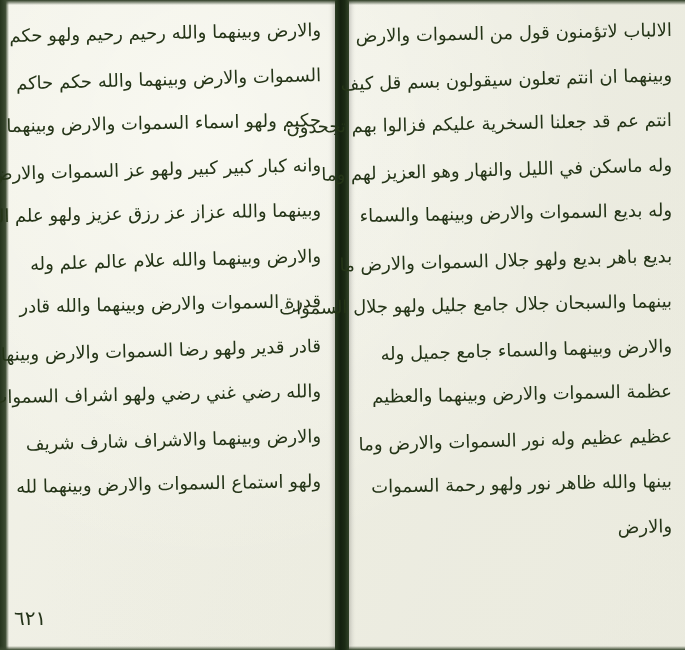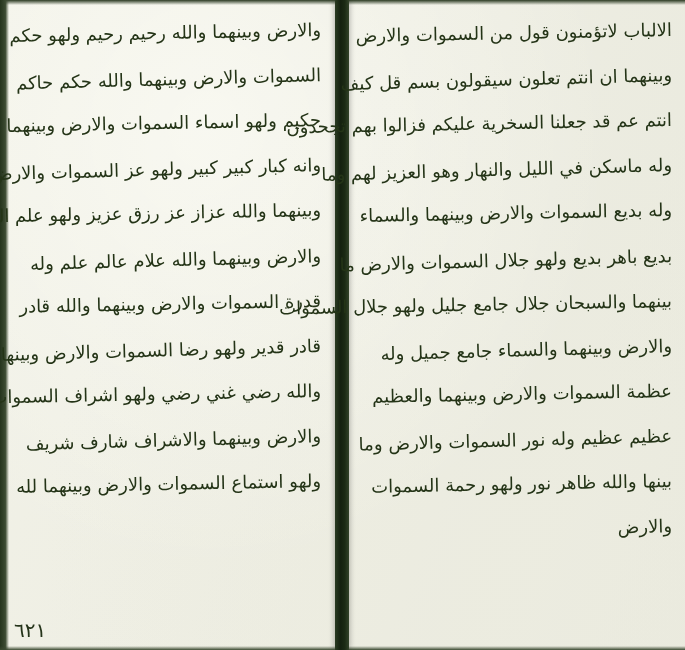--- a/index.html
+++ b/index.html
@@ -94,21 +94,21 @@
   .right-col .line { font-size: 18px; margin-bottom: 21px; }
   .left-col  .line { font-size: 18px; margin-bottom: 21px; }
 
   
   .line:nth-child(odd)  { transform: rotate(-1.1deg); }
   .line:nth-child(even) { transform: rotate(-1.6deg); }
 
   .page-number {
     position: absolute;
     left: 14px;
-    bottom: 8px;
+    bottom: 20px;
     font-size: 20px;
     color: #25341a;
     direction: rtl;
     font-family: "DejaVu Sans", sans-serif;
   }
 </style>
 </head>
 <body>
 
 <div class="page">

